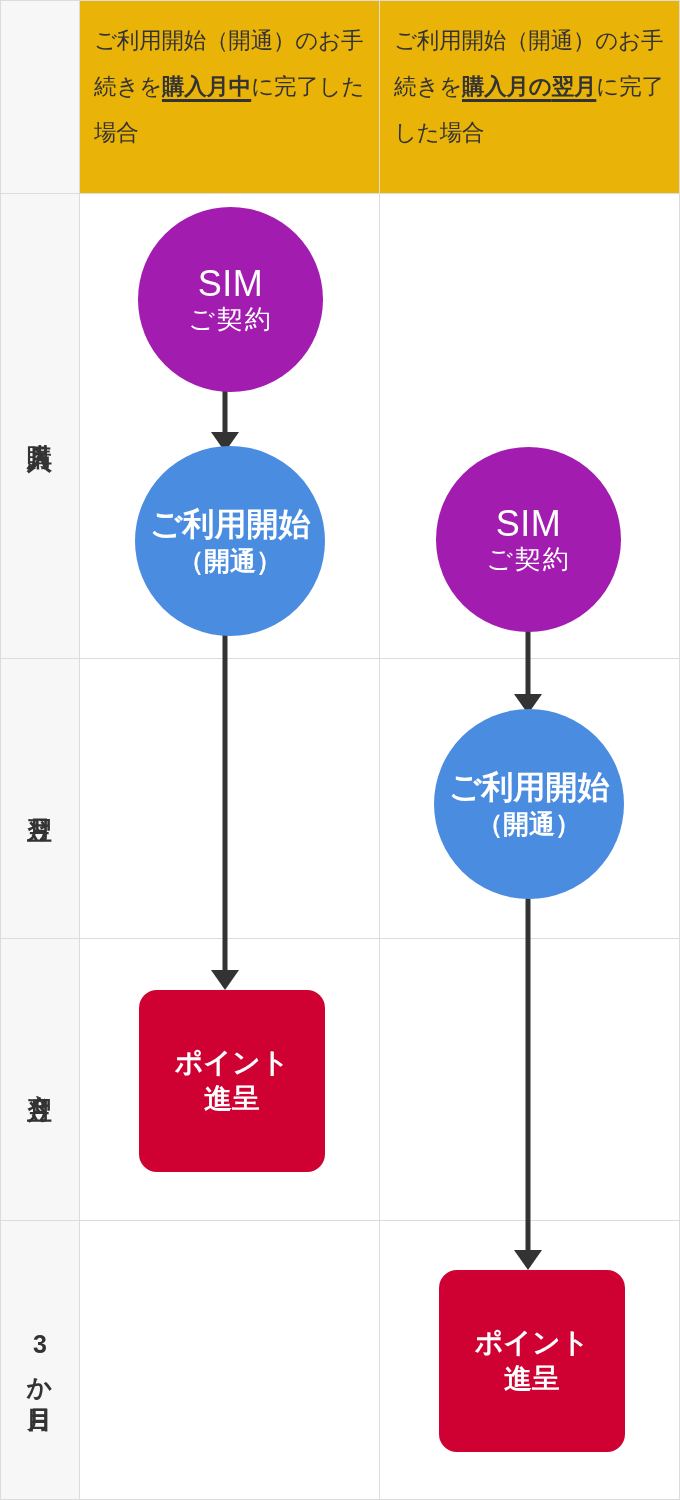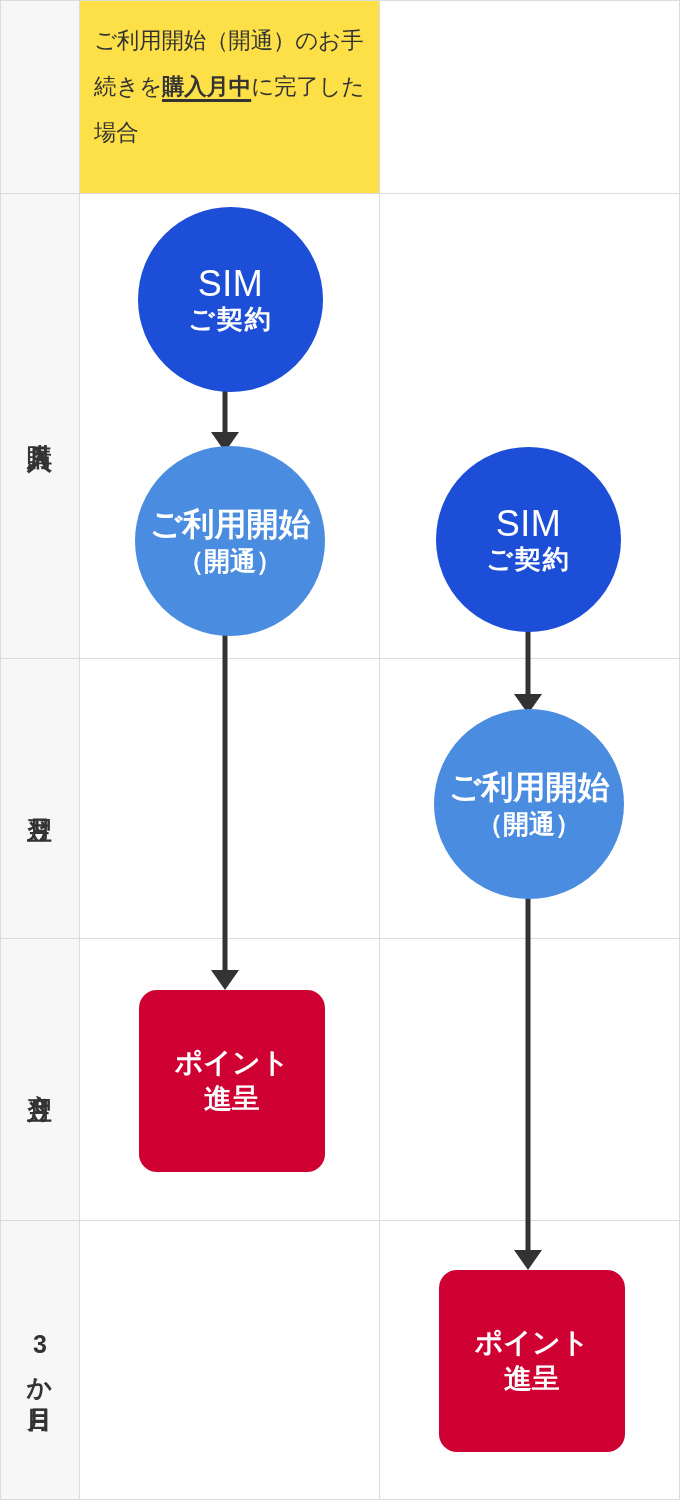--- a/index.html
+++ b/index.html
@@ -47,21 +47,21 @@
     line-height: 1.15;
     color: #333333;
     white-space: nowrap;
   }
 
   
   .header-cell {
     position: absolute;
     top: 0;
     height: 193px;
-    background: #fde047;
+    background: #eab308;
     box-sizing: border-box;
     padding: 18px 14px 0 14px;
     display: flex;
     align-items: flex-start;
     justify-content: flex-start;
   }
   .header-text {
     font-size: 22.5px;
     line-height: 46px;
     color: #333333;
@@ -82,31 +82,31 @@
     flex-direction: column;
     align-items: center;
     justify-content: center;
     color: #ffffff;
     text-align: center;
     z-index: 3;
   }
   .node-circle {
     border-radius: 50%;
   }
-  .node-gray   { background: #1d4ed8; }
+  .node-gray   { background: #a21caf; }
   .node-blue   { background: #4a8ce0; }
   .node-red    { background: #cf0133; border-radius: 18px; }
 
   .node-line-1, .node-line-2 {
     display: block;
     white-space: nowrap;
   }
 
   .gray-l1 { font-size: 36px; font-weight: normal; line-height: 1.12; letter-spacing: 0.5px; }
-  .gray-l2 { font-size: 26px; font-weight: bold; line-height: 1.2; letter-spacing: 2px; }
+  .gray-l2 { font-size: 26px; font-weight: normal; line-height: 1.2; letter-spacing: 2px; }
 
   .blue-l1 { font-size: 32px; font-weight: bold; line-height: 1.28; letter-spacing: 0px; }
   .blue-l2 { font-size: 26px; font-weight: bold; line-height: 1.28; letter-spacing: 0px; }
 
   .red-l1 { font-size: 28px; font-weight: bold; line-height: 1.3; letter-spacing: 0px; }
   .red-l2 { font-size: 28px; font-weight: bold; line-height: 1.3; letter-spacing: 0px; }
 
   
   .connector {
     position: absolute;
@@ -153,20 +153,25 @@
   <div class="label-cell" style="top:1221px; height:279px;">
     <span class="vert-text">3か月目</span>
   </div>
 
   <div class="header-cell" style="left:80px; width:299px;">
     <div class="header-text">
       <span>ご利用開始（開通）の</span><span>お手続きを</span><span class="em">購入月中</span><span>に完了した場合</span>
     </div>
   </div>
 
+  <div class="header-cell" style="left:380px; width:300px;">
+    <div class="header-text">
+      <span>ご利用開始（開通）の</span><span>お手続きを</span><span class="em">購入月の</span><span class="em">翌月</span><span>に完了した場合</span>
+    </div>
+  </div>
 
   <div class="connector" style="left:205px; top:384px; width:40px; height:68px;">
     <div class="shaft" style="height:50px;"></div>
     <div class="arrow-head" style="top:48px;"></div>
   </div>
 
   <div class="connector" style="left:205px; top:614px; width:40px; height:378px;">
     <div class="shaft" style="height:358px;"></div>
     <div class="arrow-head" style="top:356px;"></div>
   </div>

